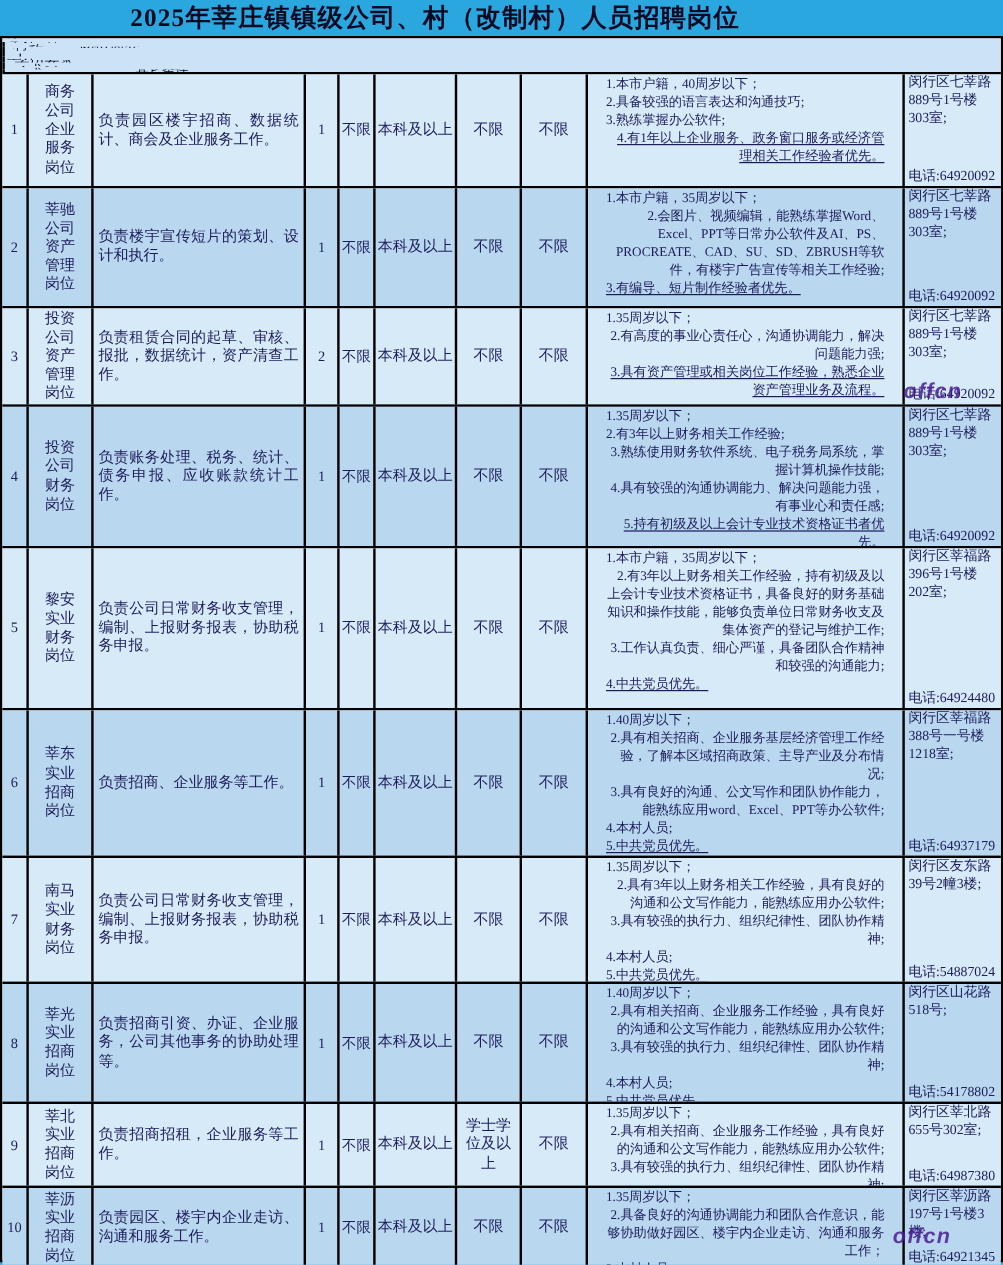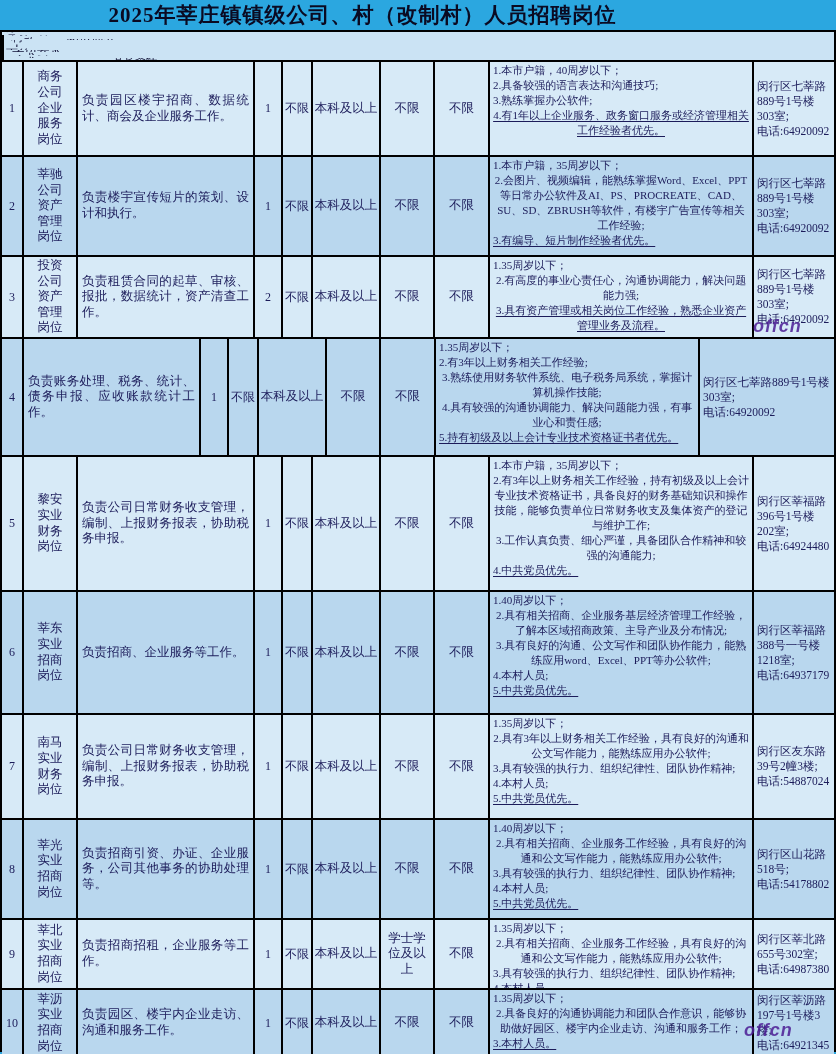--- a/index.html
+++ b/index.html
@@ -27,22 +27,22 @@
   }
   .cell:first-child{border-left:none;}
   .c0{width:20px;font-size:12px;}
   .c1{width:54px;font-size:12.5px;padding:0 12px;}
   .c2{width:177px;font-size:12.5px;text-align:justify;padding:0 4px;align-items:flex-start;}
   .c3{width:28px;font-size:12px;}
   .c4{width:30px;font-size:12px;padding:0 2px;}
   .c5{width:68px;font-size:12.5px;}
   .c6{width:54px;font-size:12.5px;padding:0 2px;font-family:Liberation Serif, serif;}
   .c7{width:55px;font-size:12.5px;}
-  .c8{width:264px;font-size:11px;line-height:15px;align-items:flex-start;justify-content:flex-start;text-align:center;padding:1px 3px;}
-  .c9{flex:1;font-size:11.5px;line-height:15px;align-items:flex-start;justify-content:center;text-align:left;padding:0 3px;}
+  .c8{width:264px;font-size:11px;line-height:15px;align-items:flex-start;justify-content:flex-start;text-align:right;padding:1px 15px;}
+  .c9{flex:1;font-size:11.5px;line-height:15px;align-items:flex-start;justify-content:space-between;text-align:left;padding:0 3px;}
   .header-row{height:30px;background:#cbe3f4;color:#0d0d33;font-size:12.5px;flex-direction:column;}
   .header-row .cell{justify-content:center;align-items:center;text-align:center;line-height:13px;padding:0 2px;}
   #tbody .trow:nth-child(odd){background:#d7eaf7;}
   #tbody .trow:nth-child(even){background:#b9d7ee;}
   #tbody .trow:nth-child(1){height:95px;}
   #tbody .trow:nth-child(2){height:100px;}
   #tbody .trow:nth-child(3){height:82px;}
   #tbody .trow:nth-child(4){height:118px;}
   #tbody .trow:nth-child(5){height:135px;}
   #tbody .trow:nth-child(6){height:123px;}
@@ -135,20 +135,21 @@
             <div class="u">3.具有资产管理或相关岗位工作经验，熟悉企业资产管理业务及流程。</div>
           </div>
     <div class="cell c9">
             <div>闵行区七莘路889号1号楼303室;</div>
             <div>电话:64920092</div>
           </div>
   </div>
 
   <div class="trow">
     <div class="cell c0">4</div>
+    <div class="cell c1">投资公司财务岗位</div>
     <div class="cell c2">负责账务处理、税务、统计、债务申报、应收账款统计工作。</div>
     <div class="cell c3">1</div>
     <div class="cell c4">不限</div>
     <div class="cell c5">本科及以上</div>
     <div class="cell c6">不限</div>
     <div class="cell c7">不限</div>
     <div class="cell c8">
             <div>1.35周岁以下；</div>
             <div>2.有3年以上财务相关工作经验;</div>
             <div>3.熟练使用财务软件系统、电子税务局系统，掌握计算机操作技能;</div>

